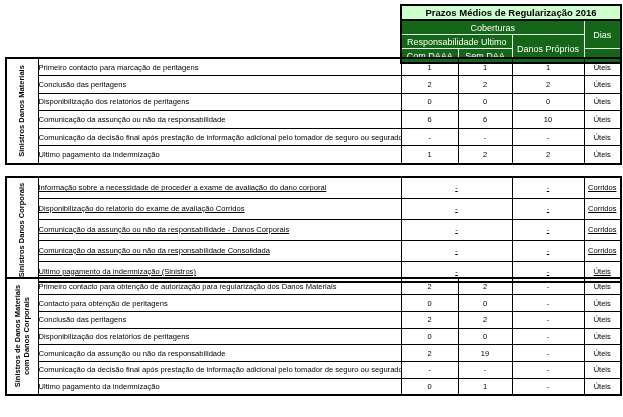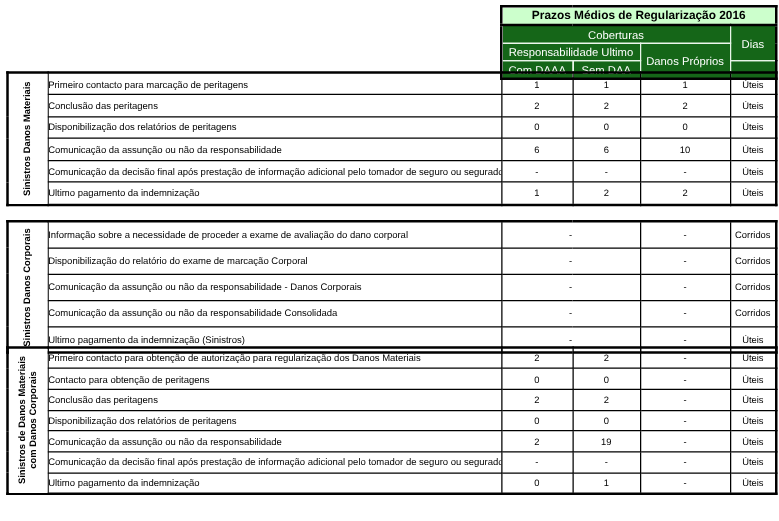--- a/index.html
+++ b/index.html
@@ -18,21 +18,21 @@
   
   .section-table{position:absolute;left:5px;width:615px;border:2px solid #000;}
   .section-table td{border:1px solid #000;padding:0;overflow:hidden;vertical-align:middle;}
   .label-cell{position:relative;background:#fff;}
   .vlabel{position:absolute;top:50%;left:50%;transform:translate(-50%,-50%) rotate(-90deg);
           font-weight:bold;font-size:7.5px;line-height:1.25;text-align:center;white-space:normal;}
   .v106{width:100px;} .v105{width:100px;} .v117{width:112px;}
   .desc-cell{font-size:7.6px;padding-left:3px;white-space:nowrap;}
   .val-cell{font-size:7.5px;text-align:center;white-space:nowrap;}
   .thick-r{border-right-width:2px;}
-  #s1 tr{height:17.6px;} #s2 tr{height:21px;} #s3 tr{height:16.7px;}
+  #s1 tr{height:17.6px;} #s2 tr{height:21px;text-decoration:underline;} #s3 tr{height:16.7px;}
 </style>
 </head>
 <body>
 
 <div id="canvas">
 
   <table id="header-table">
     <colgroup>
         <col style="width:57px">
         <col style="width:54px">
@@ -130,21 +130,21 @@
         <tr>
       <td rowspan="5" class="label-cell">
             <div class="vlabel v105">Sinistros Danos Corporais</div>
           </td>
       <td class="desc-cell">Informação sobre a necessidade de proceder a exame de avaliação do dano corporal</td>
       <td colspan="2" class="val-cell">-</td>
       <td class="val-cell">-</td>
       <td class="val-cell">Corridos</td>
     </tr>
     <tr>
-      <td class="desc-cell">Disponibilização do relatório do exame de marcação Corporal</td>
+      <td class="desc-cell">Disponibilização do relatório do exame de avaliação Corridos</td>
       <td colspan="2" class="val-cell">-</td>
       <td class="val-cell">-</td>
       <td class="val-cell">Corridos</td>
     </tr>
     <tr>
       <td class="desc-cell">Comunicação da assunção ou não da responsabilidade - Danos Corporais</td>
       <td colspan="2" class="val-cell">-</td>
       <td class="val-cell">-</td>
       <td class="val-cell">Corridos</td>
     </tr>

